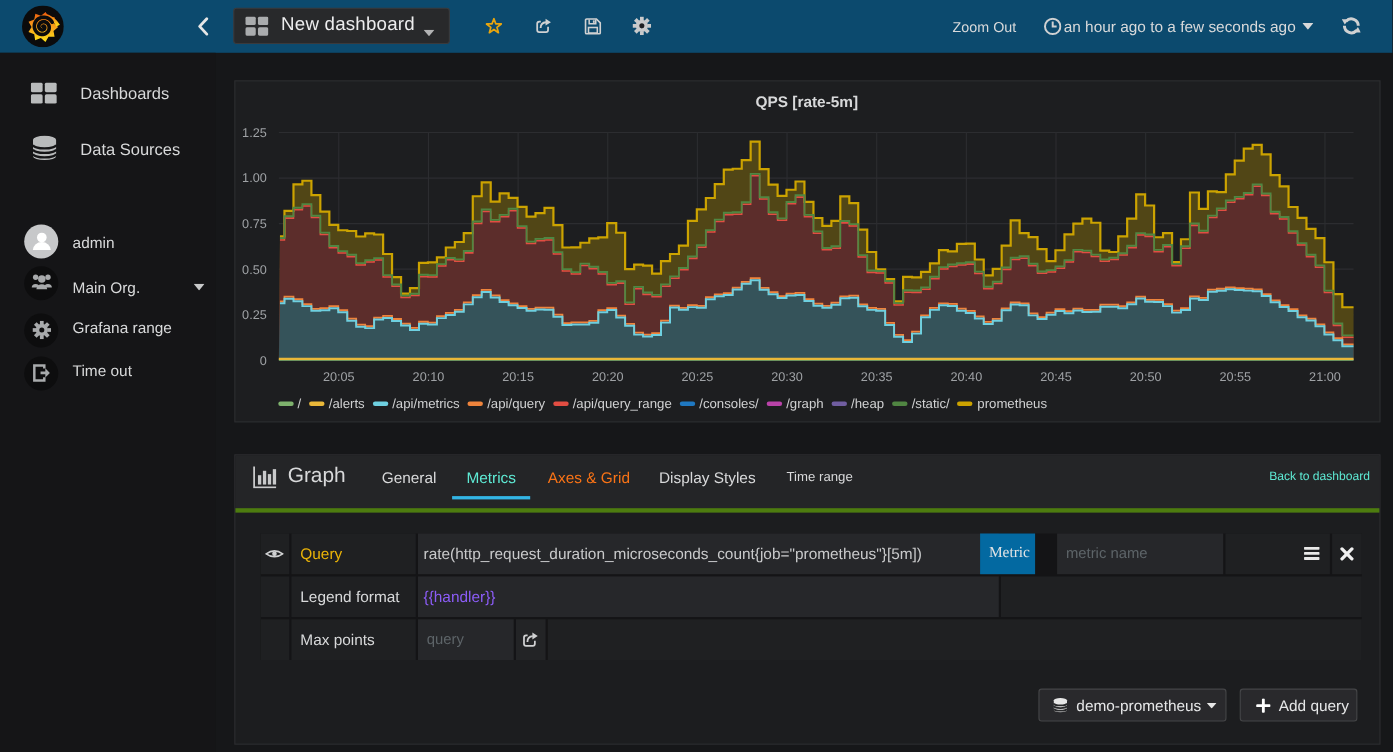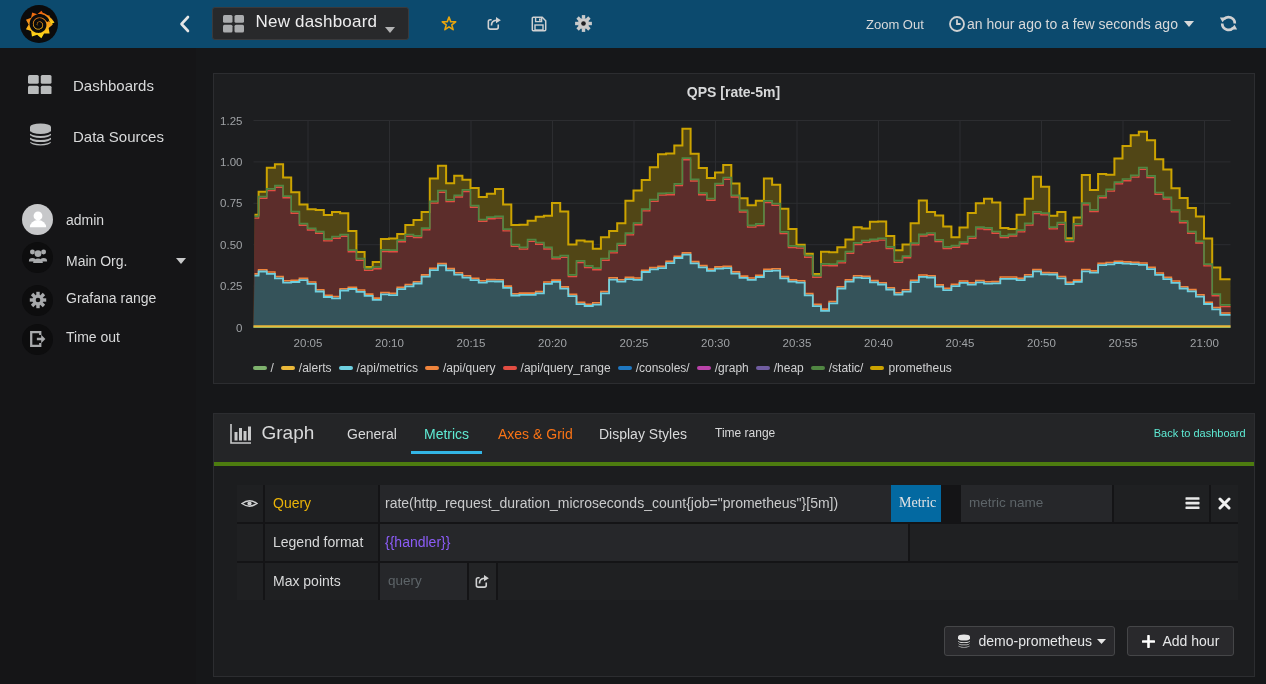--- a/index.html
+++ b/index.html
@@ -328,15 +328,15 @@
             <path d="M0 0 H9 L4.5 5 Z" fill="#e6e6e6"></path>
           </svg>
         </div>
       </div>
       <div style="position:absolute;left:913px;top:212px;width:107px;height:30px;background:#29292c;border:1px solid #454648;border-radius:3px">
         <div style="position:absolute;left:14px;top:8px">
           <svg width="13" height="13" viewBox="0 0 13 13" style="">
             <path d="M6.5 1 V12 M1 6.5 H12" stroke="#ffffff" stroke-width="2.6" stroke-linecap="round"></path>
           </svg>
         </div>
-        <div style="position:absolute;left:35px;top:6px;font-size:14px;color:#e6e7e8;white-space:nowrap">Add hour</div>
+        <div style="position:absolute;left:35px;top:6px;font-size:14px;color:#e6e7e8;white-space:nowrap">Add query</div>
       </div>
     </div>
   </div>
 </body></html>

